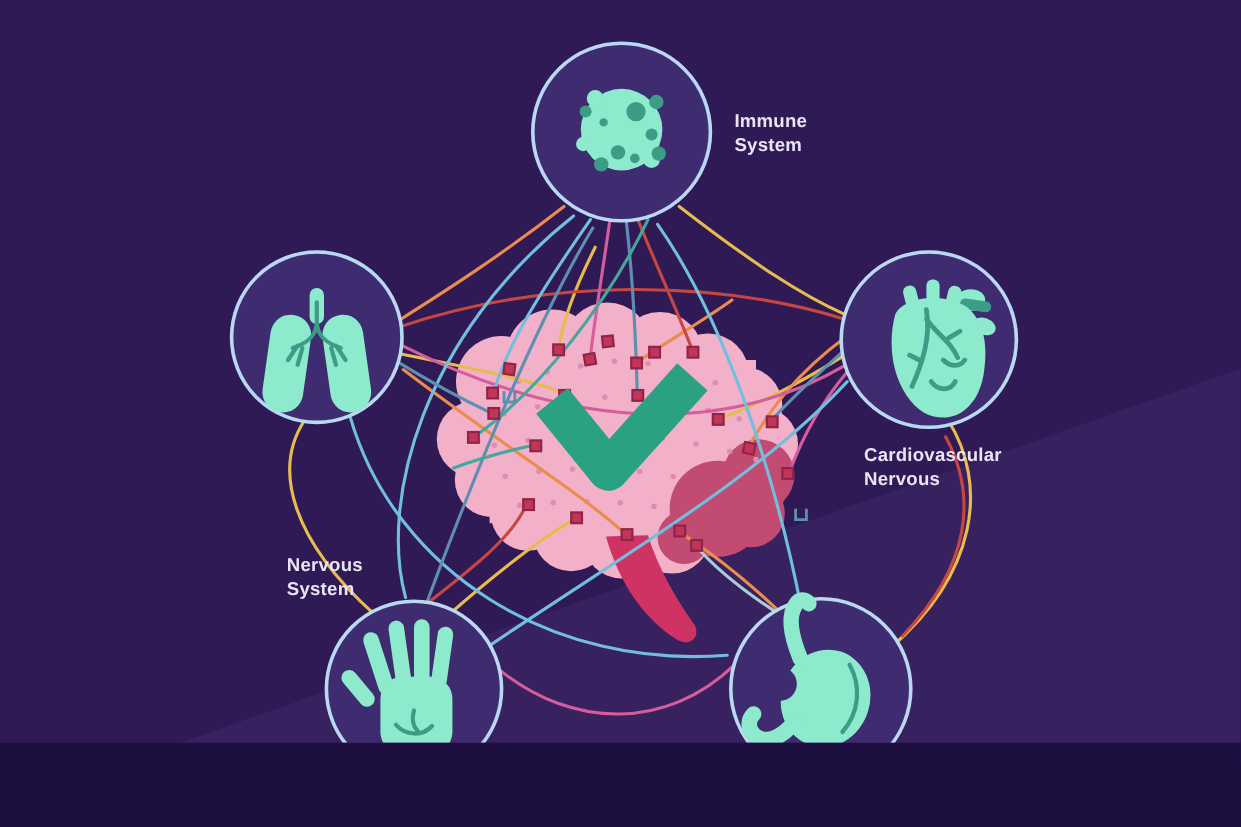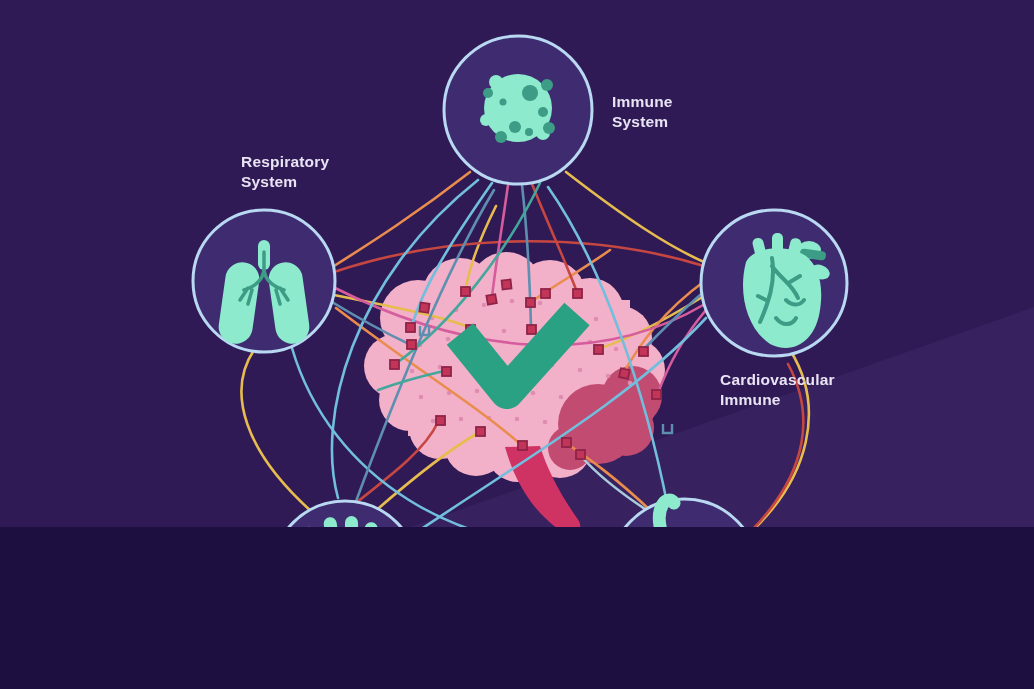--- a/index.html
+++ b/index.html
@@ -1,18 +1,18 @@
 <!DOCTYPE html>
 <html style="--bg_base: #2f1a56; --bg_light: #37215f; --node_fill: #3f2b70; --node_ring: #b9d8f2; --icon_teal: #8deacd; --icon_teal_dark: #3d9c85; --brain_pink: #f3b1c9; --brain_dot: #de8db1; --brain_rose: #c24b72; --brain_stem: #ce3363; --square_fill: #c23558; --square_stroke: #8f2348; --check_green: #2aa183; --label_text: #e9e4f4; --line_yellow: #e7bc4f; --line_orange: #e98c4d; --line_red: #c64741; --line_pink: #d55c9d; --line_blue: #72bedd; --line_slate: #5e8fb0; --line_teal: #43a79c; --line_ice: #a9cadb;"><head>
 <meta charset="utf-8">
 <style>
   html,body{margin:0;padding:0;background:#1d1040;}
   .stage{
     position:relative;
-    width:1034px;height:527px;
+    width:1034px;height:619px;
     background:var(--bg_base,#2f1a56);
     overflow:hidden;
     font-family:"Liberation Sans",sans-serif;
   }
   .stage svg{position:absolute;left:0;top:0;}
   .label{
     position:absolute;
     font-weight:bold;
     font-size:15.5px;
     line-height:1.3;
@@ -258,15 +258,15 @@
         <ellipse class="ic" cx="688" cy="582" rx="37" ry="41" transform="rotate(18 688 582)"></ellipse>
         <circle class="carve" cx="650" cy="570" r="14"></circle>
         <path class="ic-stroke" stroke-width="13" d="M 667,549 C 660,532 656,514 663,504 C 666,499 671,499 674,503"></path>
         <path class="ic-stroke" stroke-width="13" d="M 662,602 C 650,616 638,620 629,613 C 623,608 623,600 628,595"></path>
         <path class="icd-stroke" stroke-width="3.5" d="M 708,554 C 718,572 716,594 702,610"></path>
       </g>
     </g>
   </svg>
 
   <div class="label" style="left:612px;top:92px;width:80px">Immune System</div>
-  <div class="label" style="left:241px;top:152px;width:100px">Respiratory System</div>
-  <div class="label" style="left:720px;top:370px;width:125px">Cardiovascular Immune</div>
+  <div class="label" style="left:720px;top:370px;width:125px">Cardiovascular Nervous</div>
+  <div class="label" style="left:239px;top:462px;width:80px">Nervous System</div>
 </div>
 
 </body></html>

